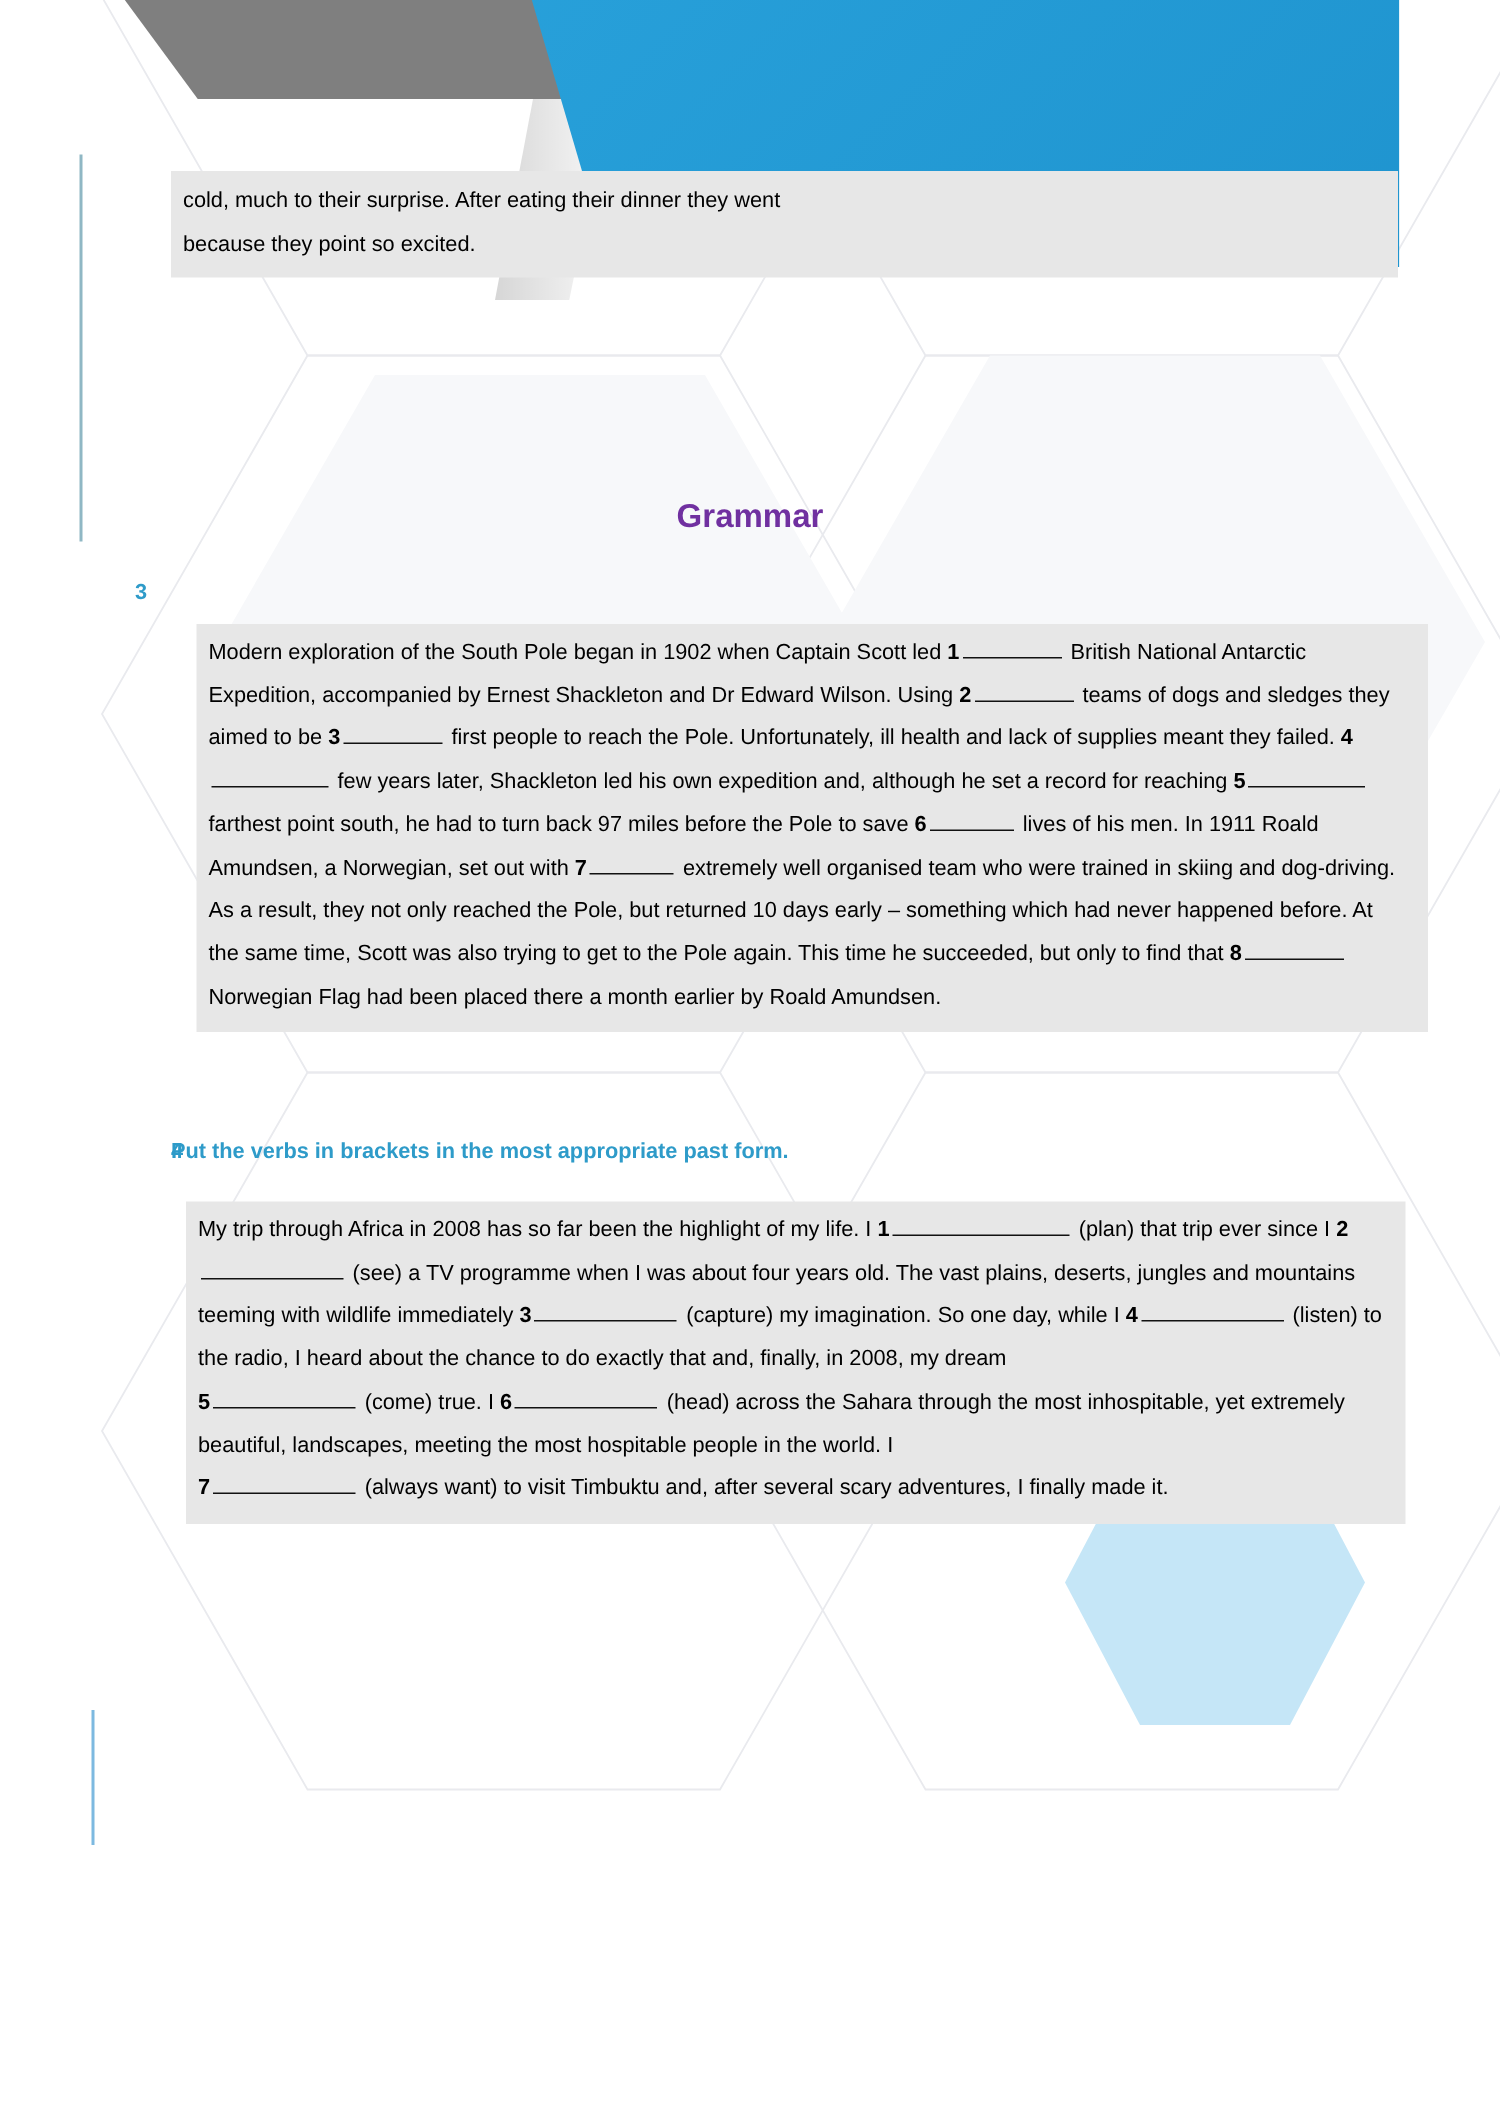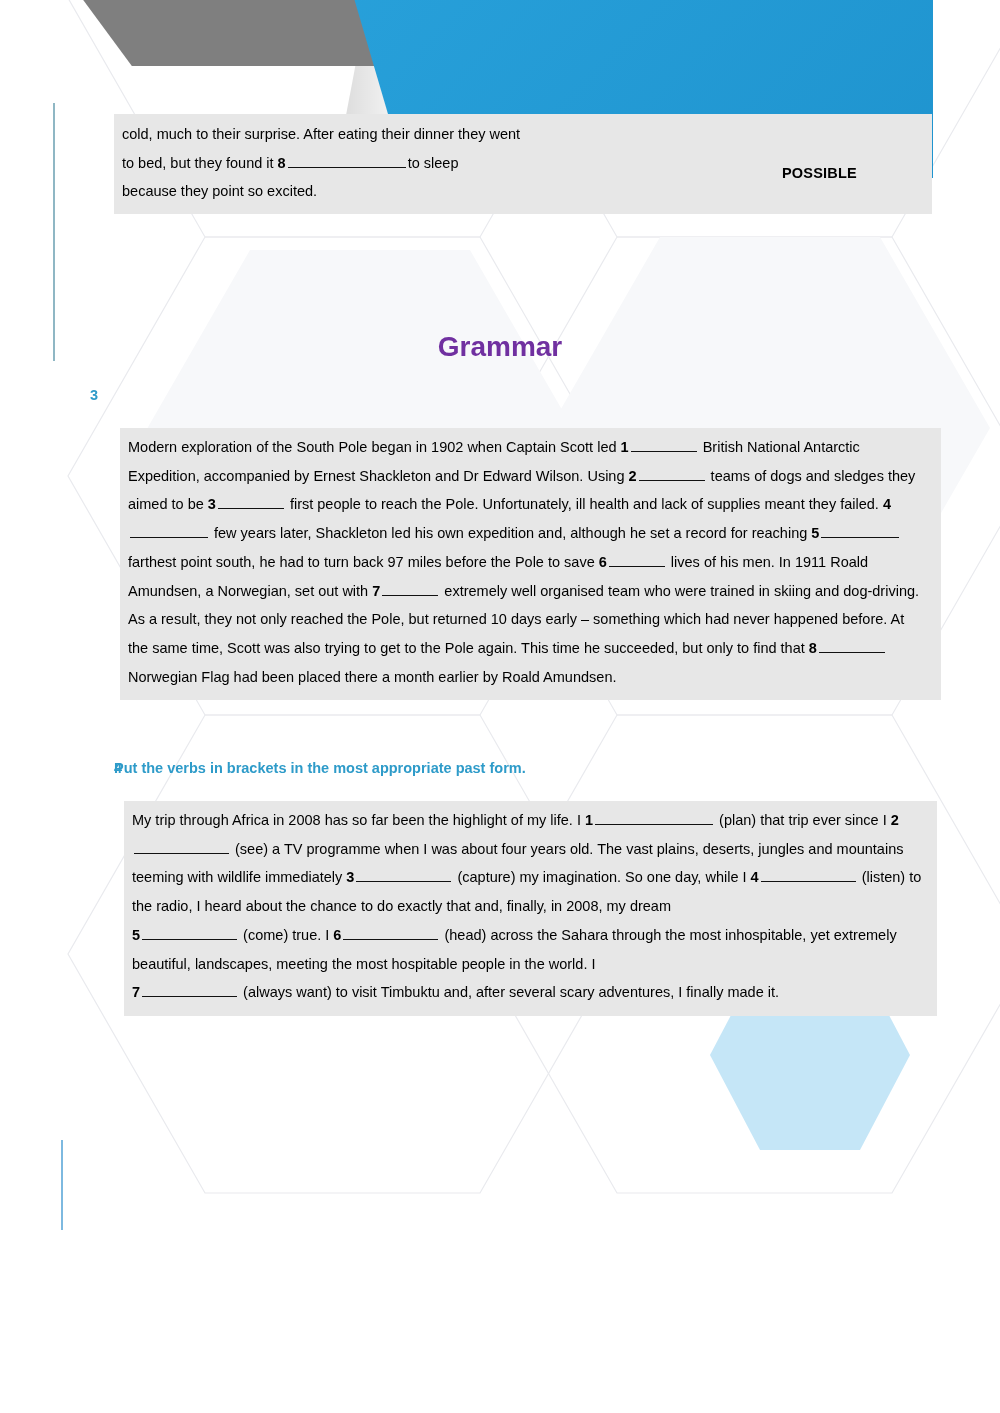--- a/index.html
+++ b/index.html
@@ -94,24 +94,23 @@
     color: #000000;
     font-size: 14.5px;
     line-height: 28.7px;
   }
   .box-top {
     left: 114px; top: 114px;
     width: 818px;
     padding: 6px 8px 8px 8px;
   }
   .box-ex3 {
-    left: 120px; top: 416px;
+    left: 131px; top: 416px;
     width: 821px;
     padding: 5px 20px 9px 8px;
-    margin-top: 12px;
   }
   .box-ex4 {
     left: 124px; top: 801px;
     width: 813px;
     padding: 5px 8px 9px 8px;
   }
 
   .line { white-space: nowrap; }
   .line-wrap { white-space: normal; }
 
@@ -139,21 +138,21 @@
   }
 
   
   .grammar-title {
     position: absolute;
     left: 0; top: 331px;
     width: 1000px;
     text-align: center;
     color: #7030a0;
     font-weight: bold;
-    font-size: 28px;
+    font-size: 22px;
     z-index: 6;
   }
   .ex-head {
     position: absolute;
     z-index: 6;
     color: #2e9bc9;
     font-weight: bold;
     font-size: 14.5px;
   }
   .ex-head .ex-no {
@@ -200,24 +199,20 @@
 
   <div class="rule-top"></div>
   <div class="rule-bottom"></div>
 
   <div class="hdr-shadow"></div>
   <div class="hdr-grey"></div>
   <div class="hdr-blue"></div>
 
   <div class="box box-top">
     <div class="line">cold, much to their surprise.  After eating their dinner they went</div>
-    <div class="line">
-      <span>to bed, but they found it </span><b class="num">8</b><span class="blank bk-xxl"></span><span>to sleep</span>
-      <span class="possible">POSSIBLE</span>
-    </div>
     <div class="line">because  they point so excited.</div>
   </div>
 
   <div class="grammar-title">Grammar</div>
 
   <div class="ex-head ex3-head">
     <span class="ex-no">3</span>
   </div>
 
   <div class="box box-ex3">

